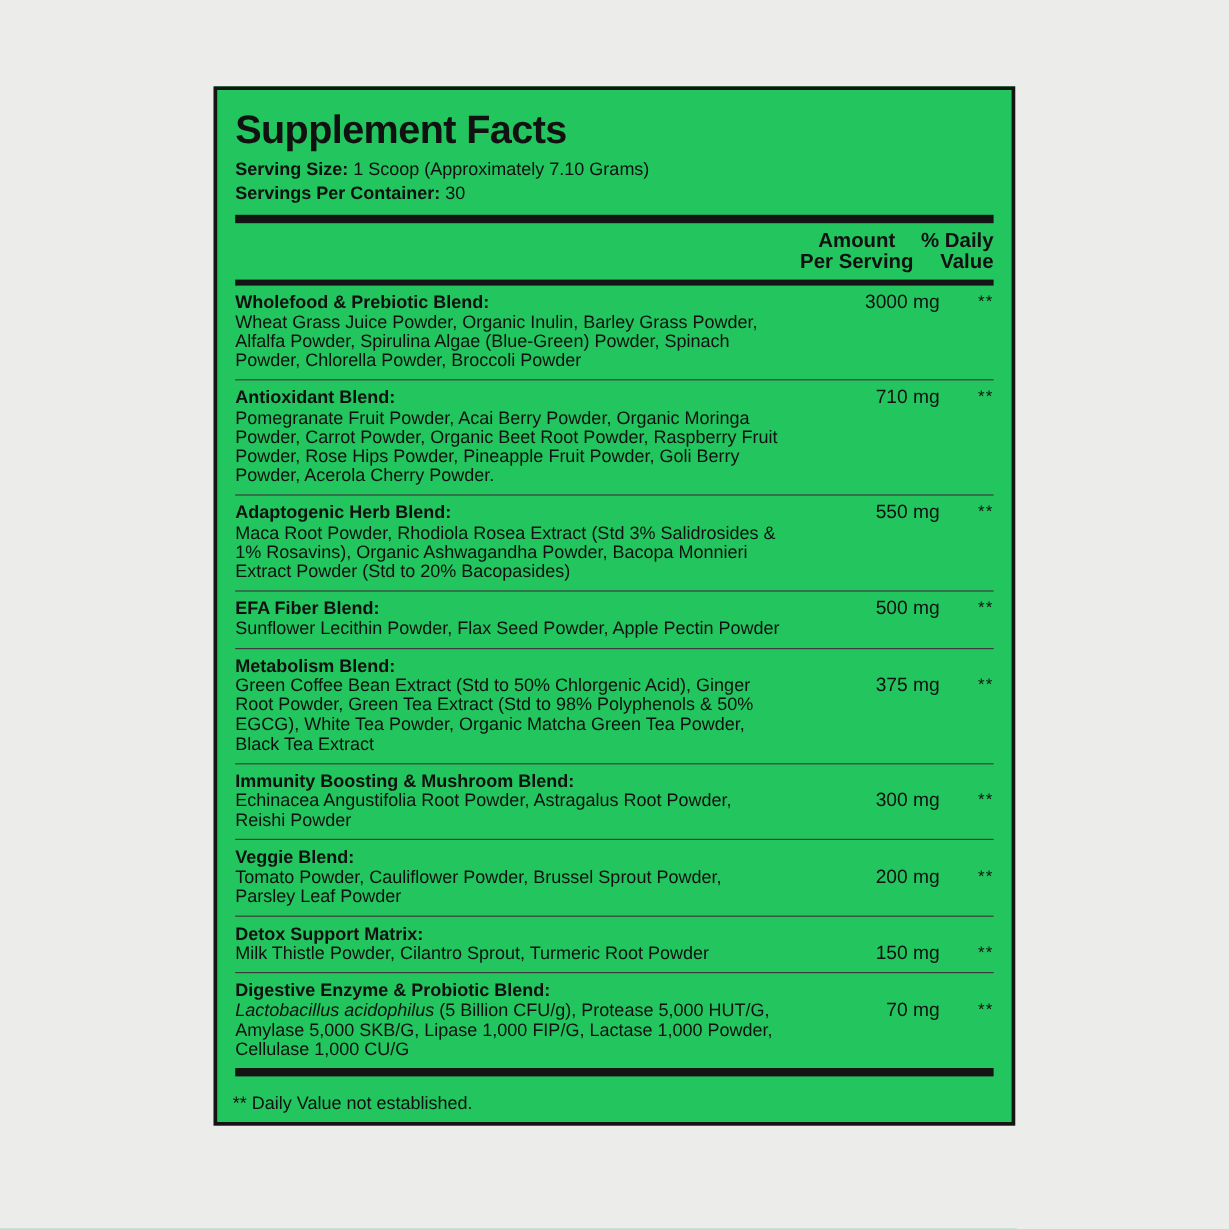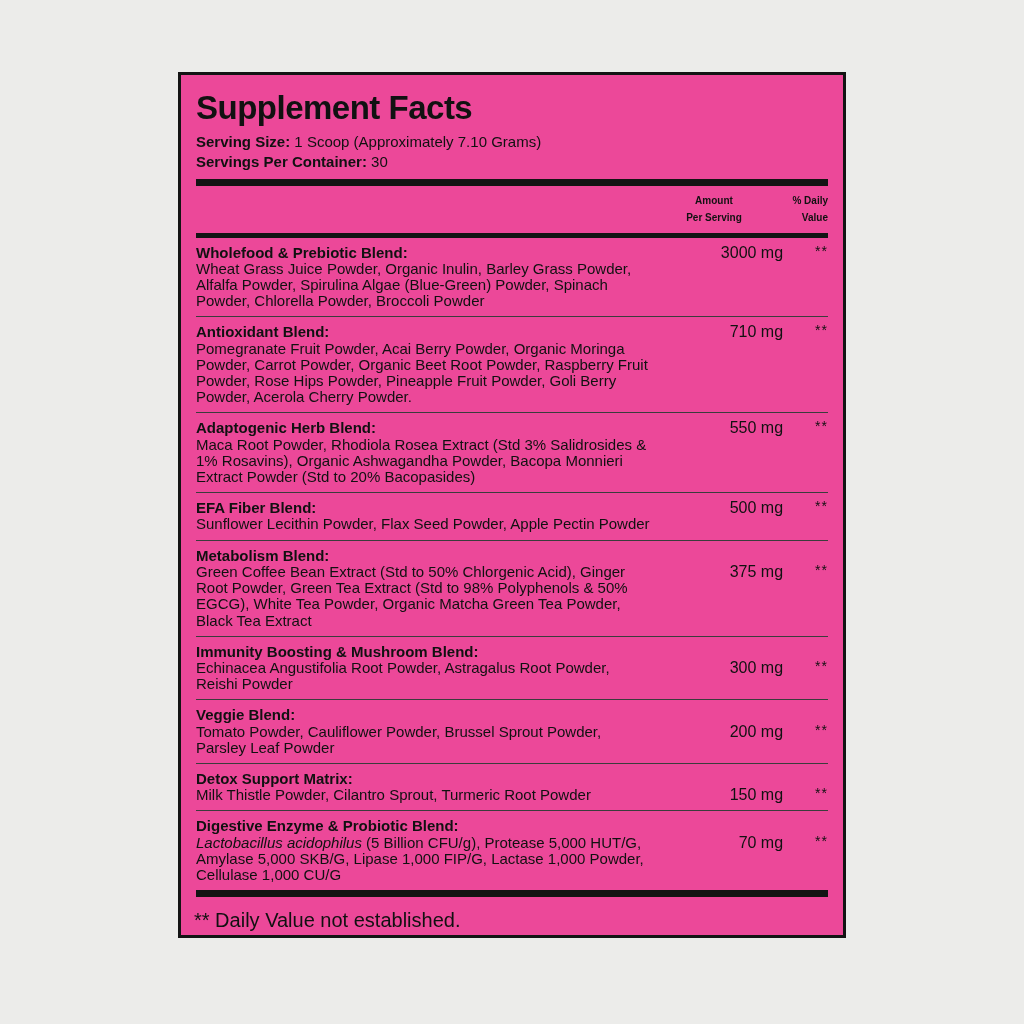--- a/index.html
+++ b/index.html
@@ -8,21 +8,21 @@
     background: #ececea;
     font-family: "Liberation Sans", sans-serif;
     color: #111;
     position: relative;
   }
   .card {
     position: absolute;
     left: 178px; top: 72px;
     width: 668px; height: 866px;
     box-sizing: border-box;
-    background: #ec4899;
+    background: #22c55e;
     border: 3px solid #141414;
     overflow: hidden;
   }
   .card-head { padding: 10px 15px 0 15px; }
   .sf-title {
     font-size: 33px;
     font-weight: bold;
     letter-spacing: -0.5px;
     margin: 6px 0 6px 0;
     line-height: 1.05;
@@ -36,21 +36,21 @@
     background: #141414;
     margin: 0 15px;
   }
   .bar.thick { height: 7px; }
   .bar.medium { height: 5px; }
   .bar.top-gap { margin-top: 7px; }
   .header-row {
     display: flex;
     align-items: flex-end;
     padding: 6px 15px 7px 15px;
-    font-size: 10px;
+    font-size: 17px;
     font-weight: bold;
     line-height: 17px;
   }
   .header-spacer { width: 468px; }
   .col-amount { width: 100px; text-align: center; }
   .col-dv { flex: 1; text-align: right; }
   .rows { margin: 0 15px; }
   .row {
     display: flex;
     padding: 7px 0 7px 0;
@@ -74,21 +74,21 @@
     flex: 1;
     text-align: center;
     font-size: 14px;
     letter-spacing: 1px;
     line-height: 16.2px;
   }
   .row.amount-line-2 .amount,
   .row.amount-line-2 .dv { padding-top: 16.2px; }
   .row .dv .asterisks { position: relative; top: -2px; }
   .footnote {
-    font-size: 20px;
+    font-size: 15px;
     line-height: 18px;
     padding: 14px 15px 0 13px;
   }
   .ital { font-style: italic; }
 </style>
 </head>
 <body>
 
 <div class="card">
   <div class="card-head">

